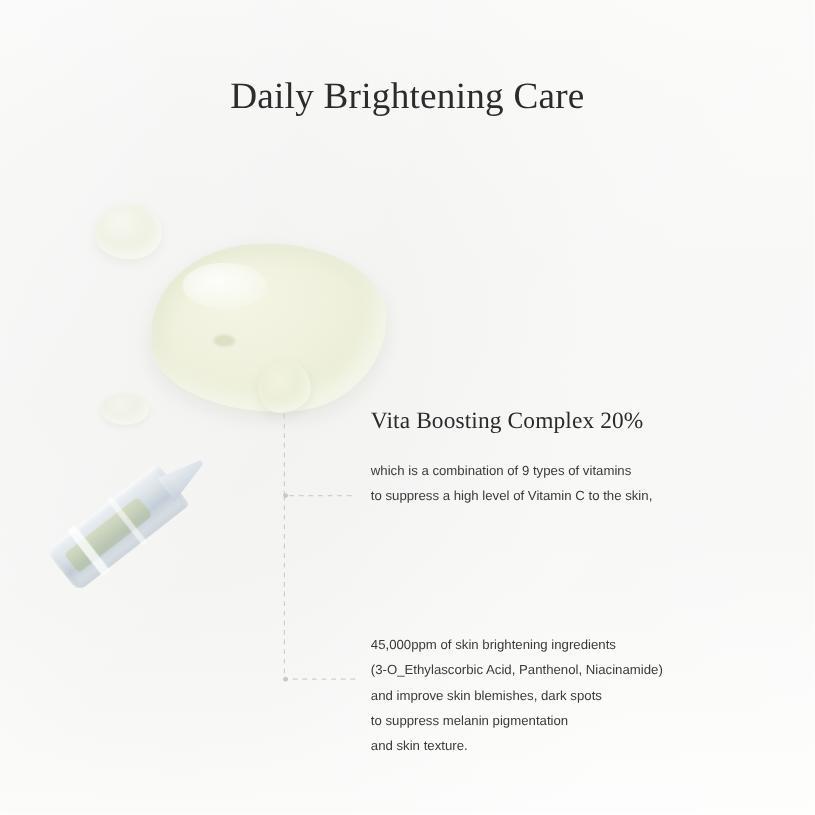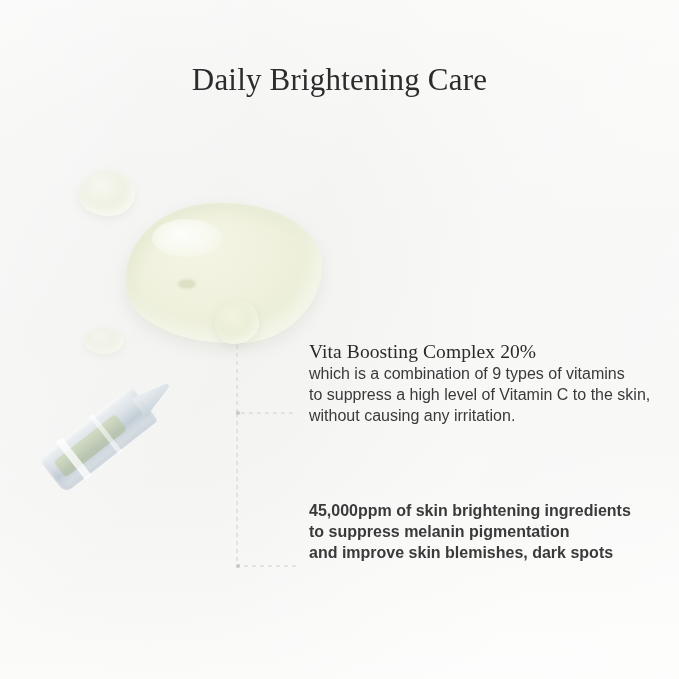--- a/index.html
+++ b/index.html
@@ -195,32 +195,32 @@
   
   .callout {
     position: absolute;
     z-index: 6;
     color: #333333;
   }
   .callout .headline {
     font-family: "Liberation Serif", serif;
     font-size: 19.5px;
     color: #2a2a2a;
-    margin-bottom: 0;
+    margin-bottom: 20px;
     letter-spacing: 0.1px;
   }
   .callout p {
     margin: 0;
-    font-size: 16px;
+    font-size: 11px;
     line-height: 21px;
     color: #3a3a3a;
   }
 
   #block1 { left: 309px; top: 341px; width: 345px; }
-  #block2 { left: 309px; top: 500px; width: 345px; font-weight: bold; }
+  #block2 { left: 309px; top: 528px; width: 345px; }
 </style>
 </head>
 <body>
 
 <div class="page">
 
   <div class="title">Daily Brightening Care</div>
 
   <div class="art">
     <div class="blob-small"></div>
@@ -241,22 +241,23 @@
     <path d="M237,345 L237,413 L296,413" fill="none" stroke="#cfcfcb" stroke-width="1" stroke-dasharray="4 4"></path>
     <path d="M237,413 L237,566 L296,566" fill="none" stroke="#cfcfcb" stroke-width="1" stroke-dasharray="4 4"></path>
   </svg>
   <div class="dot" style="left:236px;top:411px;"></div>
   <div class="dot" style="left:236px;top:564px;"></div>
 
   <div class="callout" id="block1">
     <div class="headline">Vita Boosting Complex 20%</div>
     <p>which is a combination of 9 types of vitamins</p>
     <p>to suppress a high level of Vitamin C to the skin,</p>
-    <p>without causing any irritation.</p>
   </div>
 
   <div class="callout" id="block2">
     <p>45,000ppm of skin brightening ingredients</p>
+    <p>(3-O_Ethylascorbic Acid, Panthenol, Niacinamide)</p>
+    <p>and improve skin blemishes, dark spots</p>
     <p>to suppress melanin pigmentation</p>
-    <p>and improve skin blemishes, dark spots</p>
+    <p>and skin texture.</p>
   </div>
 
 </div>
 
 </body></html>

